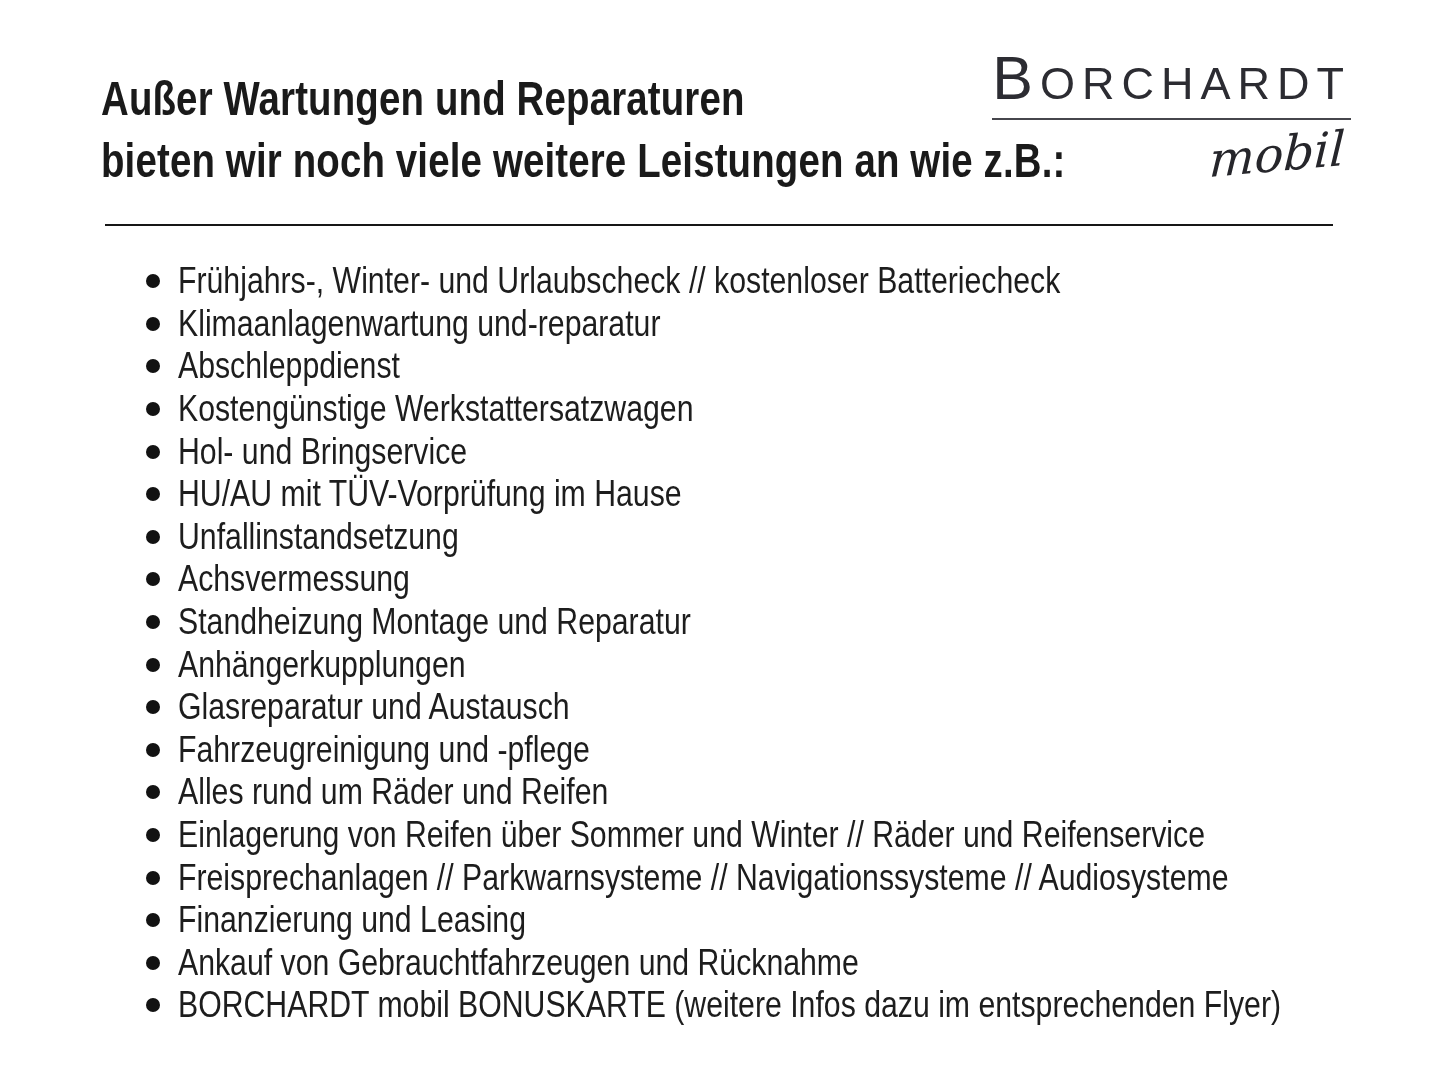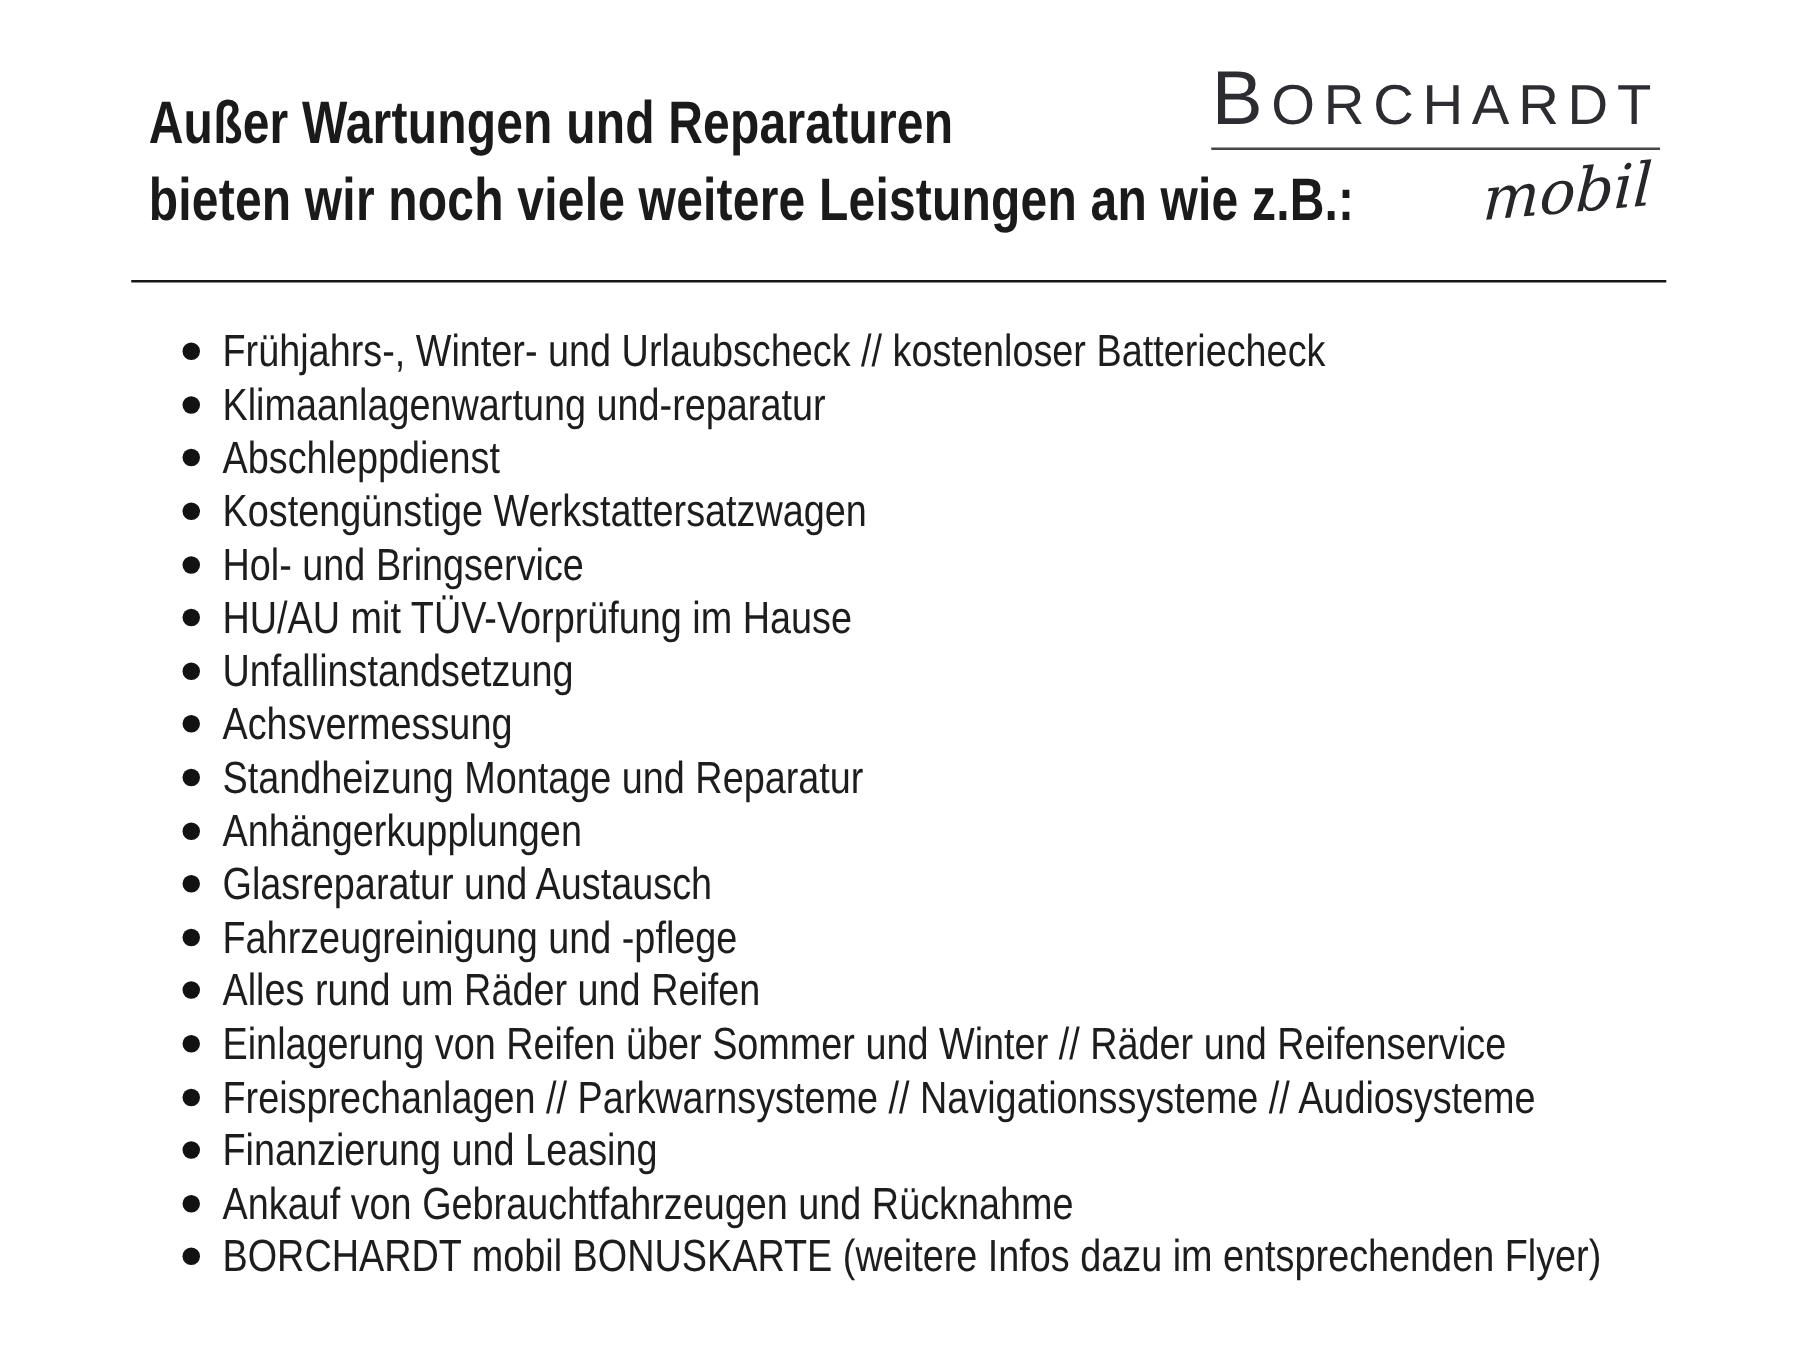--- a/index.html
+++ b/index.html
@@ -12,42 +12,42 @@
     width: 1440px;
     height: 1080px;
     background: #ffffff;
     overflow: hidden;
     font-family: "Liberation Sans", sans-serif;
   }
 
   
   .title-block {
     position: absolute;
-    left: 119px;
+    left: 101px;
     top: 75px;
   }
   .title-line {
     font-size: 48px;
     line-height: 1;
     font-weight: 700;
     color: #1a1a1a;
     white-space: nowrap;
     transform: scaleX(0.80);
     transform-origin: 0 0;
     letter-spacing: 0.2px;
   }
   .title-line.second {
     margin-top: 14px;
   }
 
   
   .logo {
     position: absolute;
     top: 48px;
-    right: 112px;
+    right: 89px;
     text-align: right;
   }
   .logo-name {
     display: inline-block;
     font-size: 45px;
     line-height: 1;
     font-weight: 400;
     color: #2c2c32;
     letter-spacing: 7px;
     white-space: nowrap;

